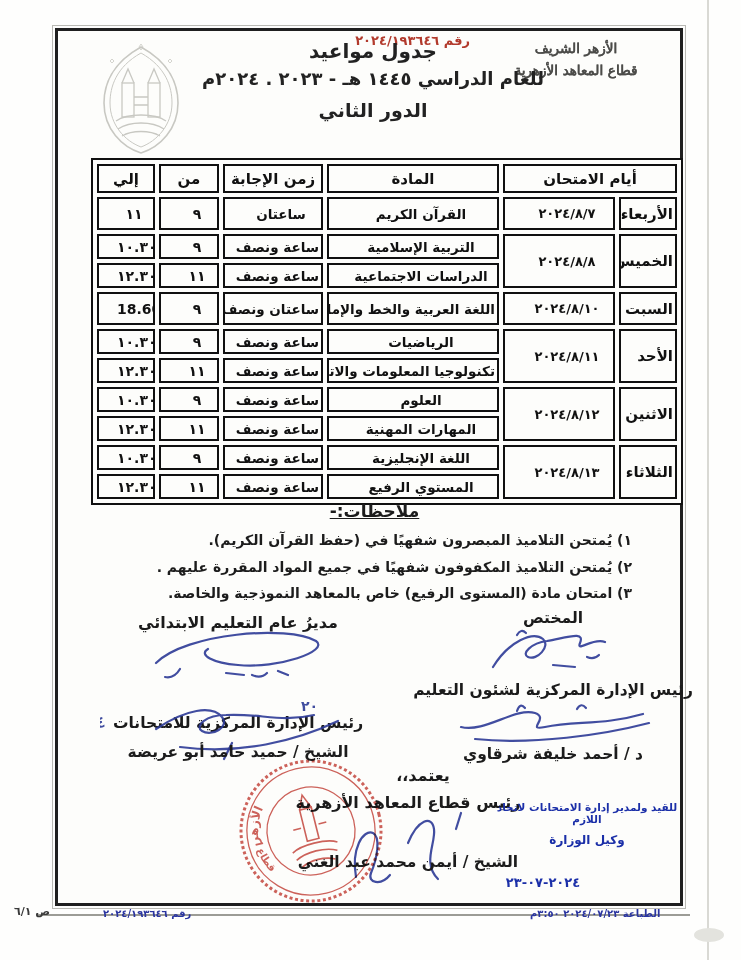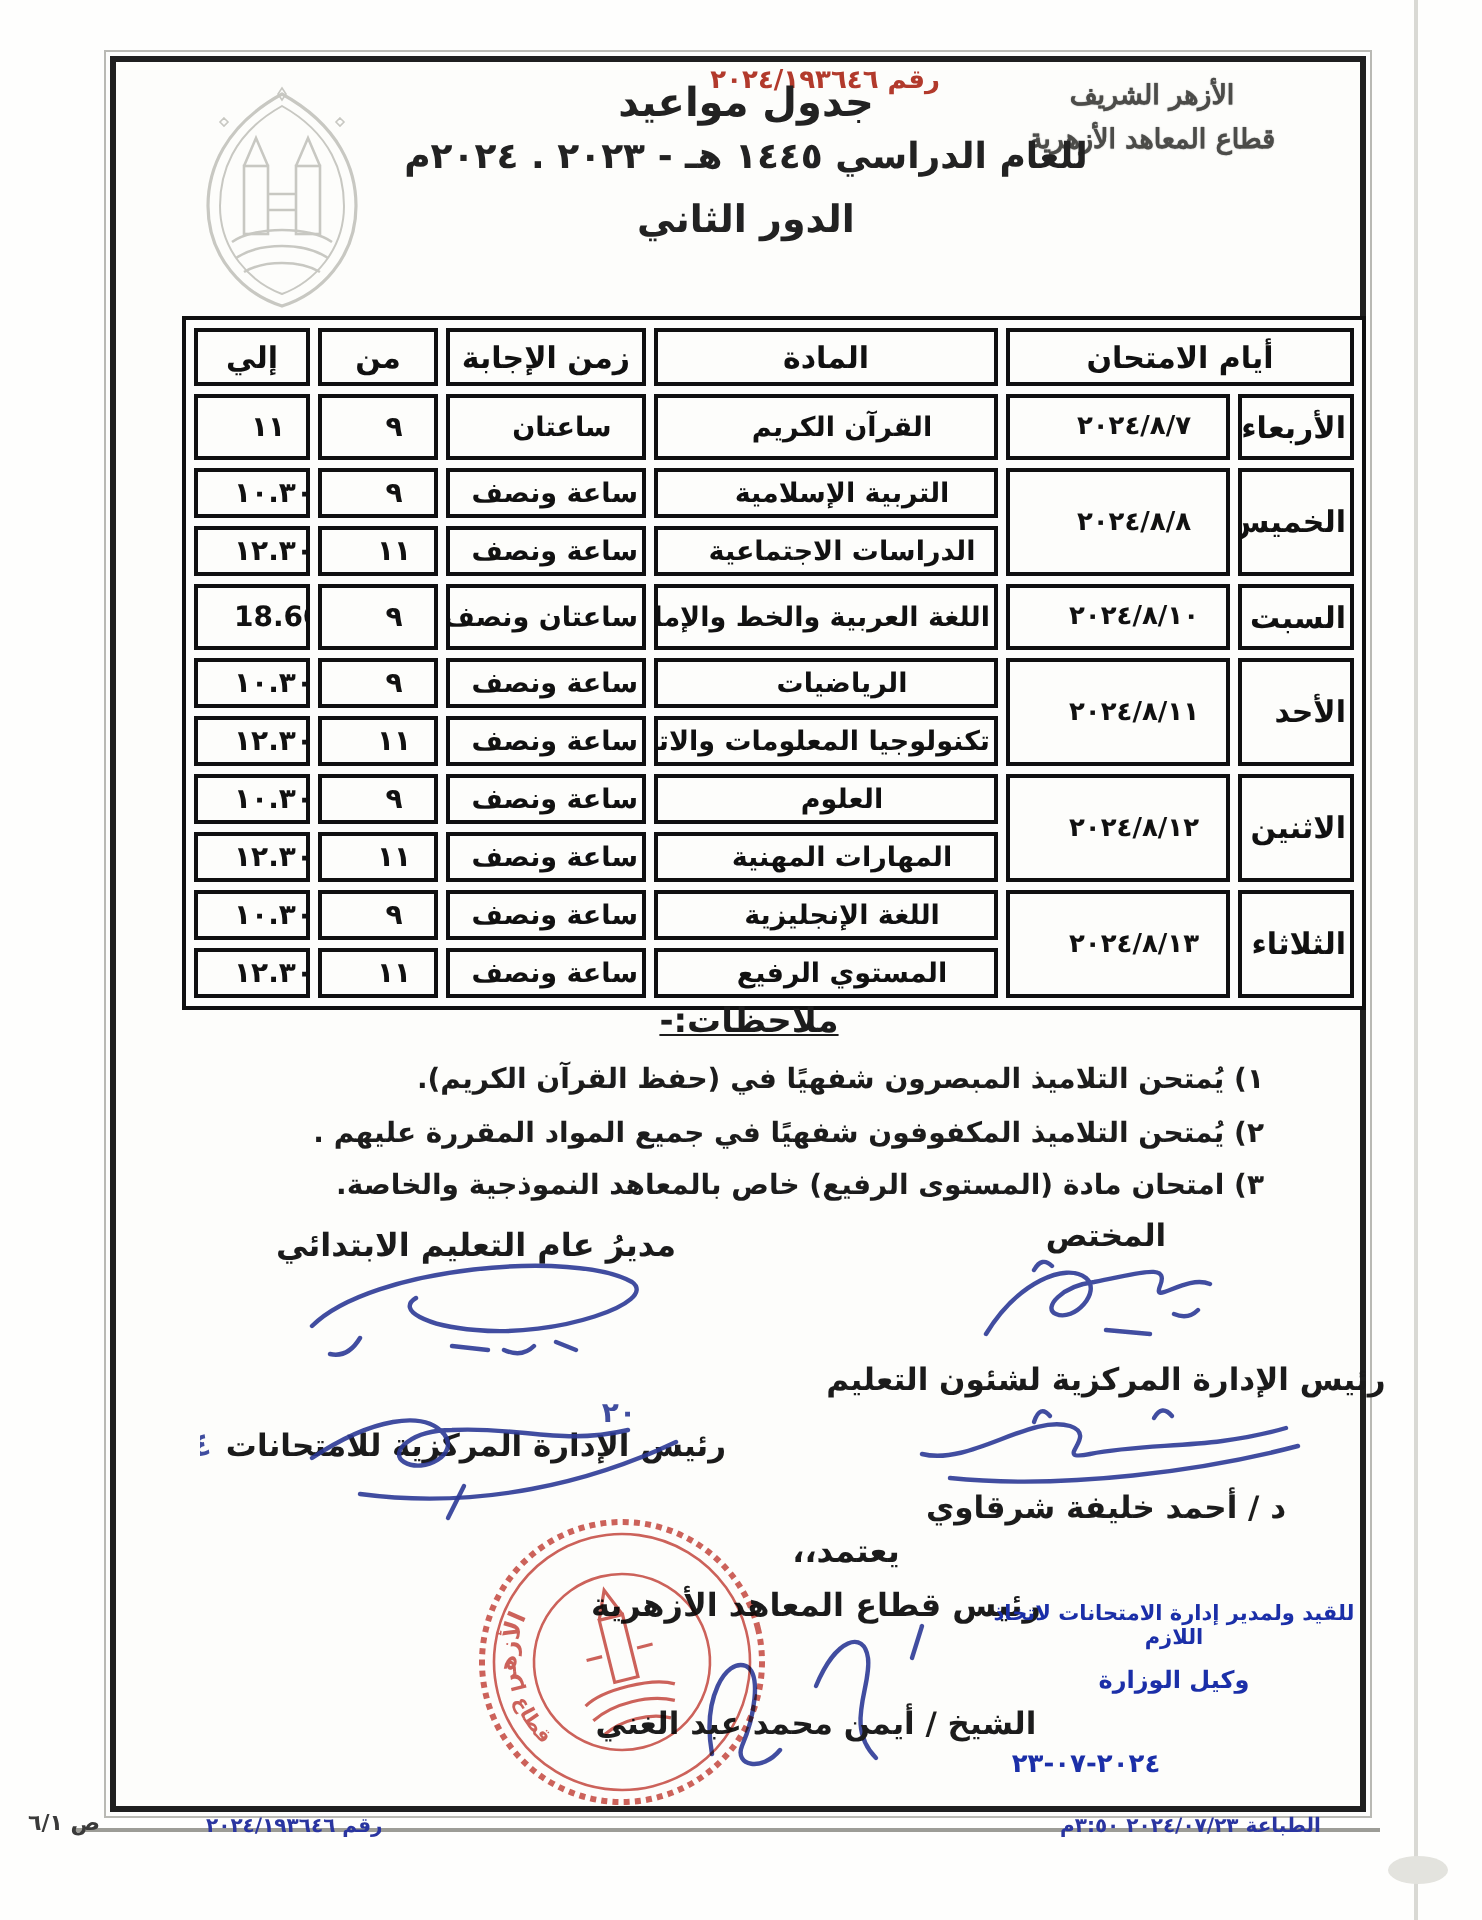--- a/index.html
+++ b/index.html
@@ -255,20 +255,21 @@
   <div class="abs sig-label" style="left:35px;top:683px;width:290px;">رئيس الإدارة المركزية للامتحانات</div>
   <div class="abs" style="left:42px;top:662px;">
     <svg width="245" height="72" viewBox="0 0 245 72">
       <path class="ink" d="M56 36 C86 16 112 12 122 24 C130 34 112 44 102 38 C94 33 106 22 126 22 C160 20 180 30 214 22"></path>
       <path class="ink" d="M80 54 C140 62 196 48 238 28"></path>
       <text class="ink-text" x="6" y="34" font-size="16" transform="rotate(-8 6 34)">٢٠٢٤</text>
       <text class="ink-text" x="218" y="18" font-size="14">٢٠</text>
       <path class="ink" d="M132 50 l-8 16"></path>
     </svg>
   </div>
+  <div class="abs sig-name" style="left:35px;top:712px;width:290px;">الشيخ / حميد حامد أبو عريضة</div>
 
   <div class="abs sig-label" style="left:305px;top:735px;width:120px;font-size:16px;">يعتمد،،</div>
   <div class="abs sig-label" style="left:230px;top:762px;width:240px;font-size:16px;">رئيس قطاع المعاهد الأزهرية</div>
   <div class="abs" style="left:278px;top:768px;">
     <svg width="145" height="92" viewBox="0 0 145 92">
       <path class="ink" d="M20 78 C15 50 27 30 37 34 C45 38 41 60 35 74 C31 84 45 87 54 76"></path>
       <path class="ink" d="M72 44 C82 20 96 16 98 30 C100 44 86 64 102 80"></path>
       <path class="ink" d="M120 30 l5 -16"></path>
     </svg>
   </div>

